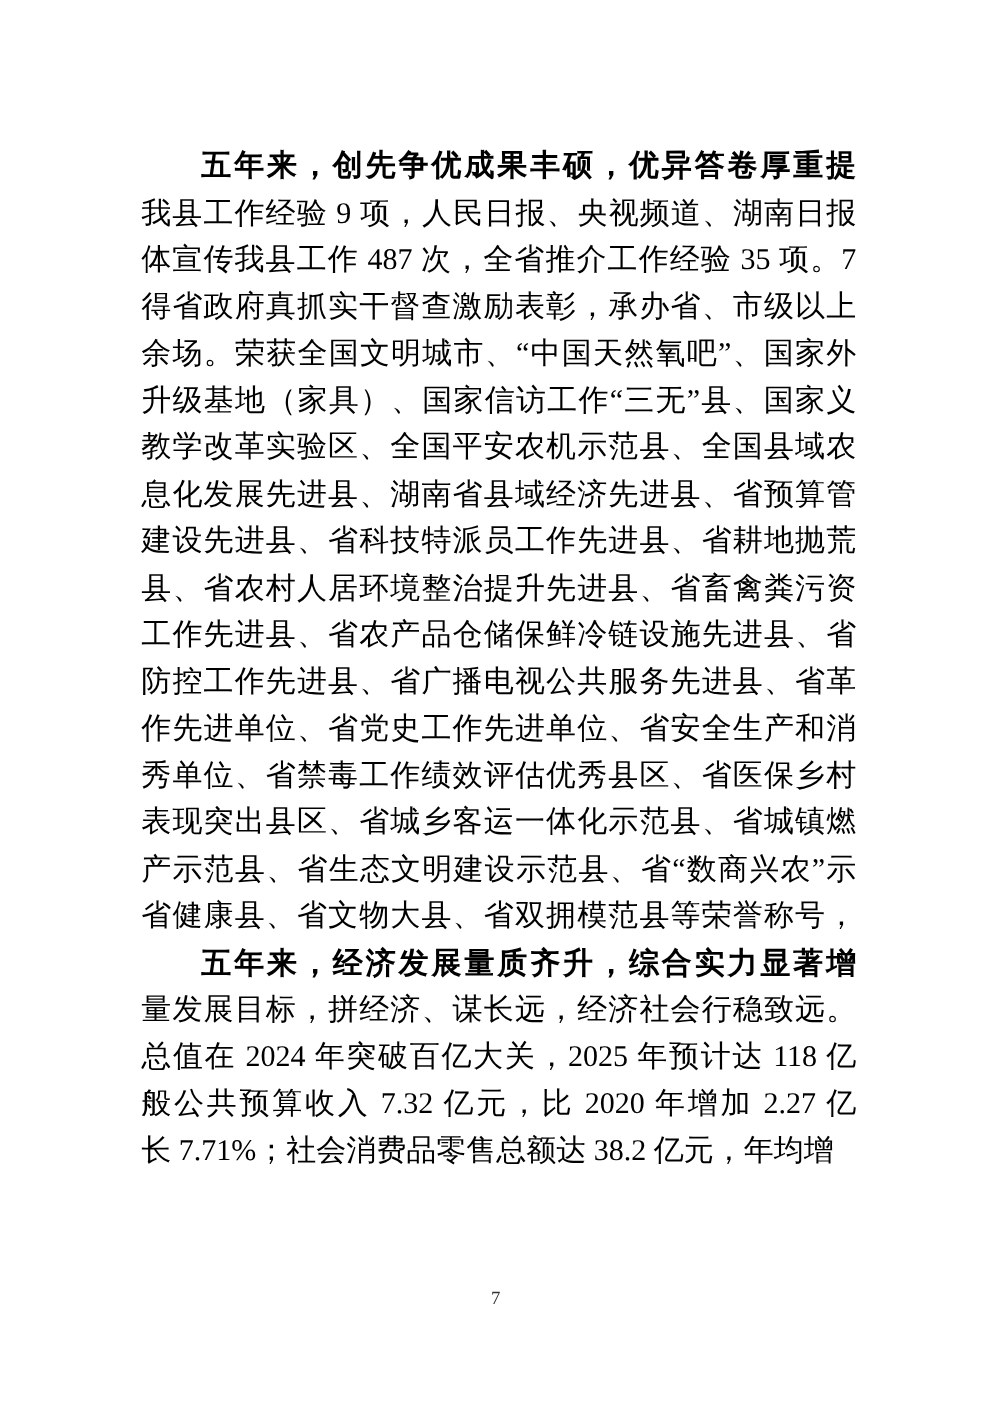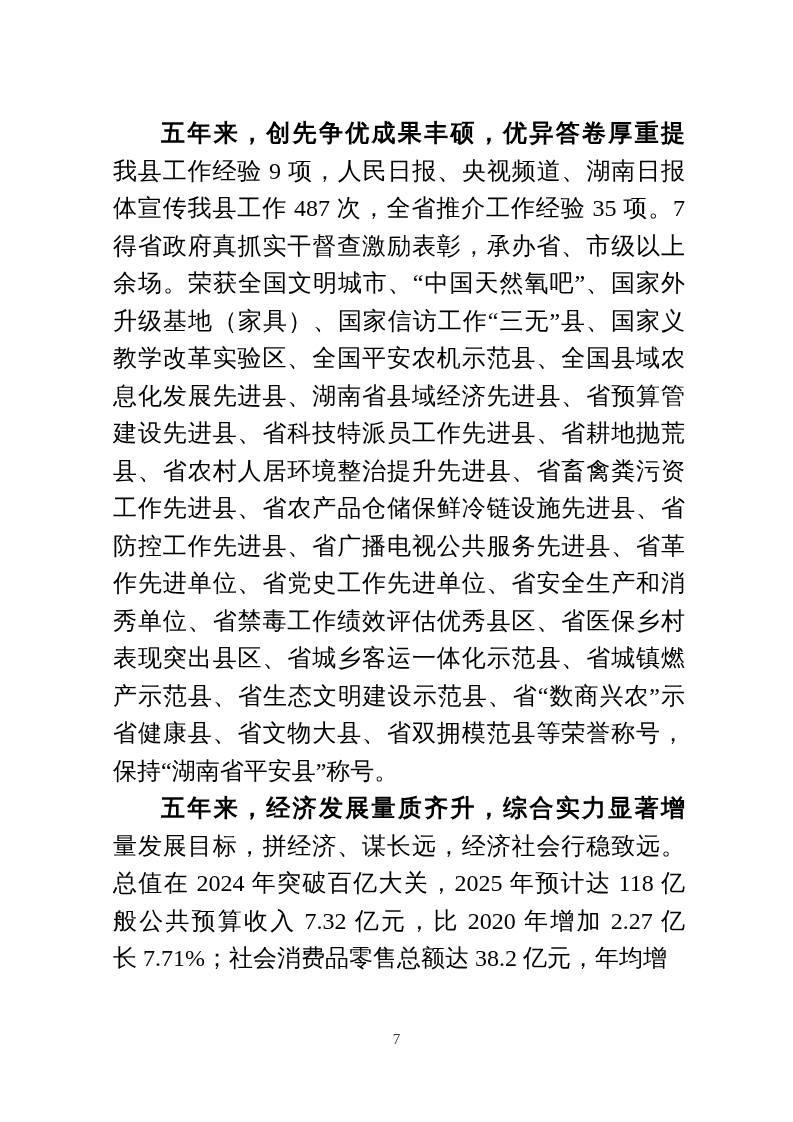--- a/index.html
+++ b/index.html
@@ -67,21 +67,20 @@
       <div class="line"><span>息化发展先进县、湖南省县域经济先进县、省预算管理一体化</span></div>
       <div class="line"><span>建设先进县、省科技特派员工作先进县、省耕地抛荒治理先进</span></div>
       <div class="line"><span>县、省农村人居环境整治提升先进县、省畜禽粪污资源化利用</span></div>
       <div class="line"><span>工作先进县、省农产品仓储保鲜冷链设施先进县、省动物疫病</span></div>
       <div class="line"><span>防控工作先进县、省广播电视公共服务先进县、省革命老区工</span></div>
       <div class="line"><span>作先进单位、省党史工作先进单位、省安全生产和消防工作优</span></div>
       <div class="line"><span>秀单位、省禁毒工作绩效评估优秀县区、省医保乡村振兴工作</span></div>
       <div class="line"><span>表现突出县区、省城乡客运一体化示范县、省城镇燃气安全生</span></div>
       <div class="line"><span>产示范县、省生态文明建设示范县、省“数商兴农”示范县、</span></div>
       <div class="line"><span>省健康县、省文物大县、省双拥模范县等荣誉称号，连续十年</span></div>
-      <div class="line last"><span>保持“湖南省平安县”称号。</span></div>
       <div class="line indent"><span class="lead">五年来，经济发展量质齐升，综合实力显著增强。</span></div>
       <div class="line"><span>量发展目标，拼经济、谋长远，经济社会行稳致远。地区生产</span></div>
       <div class="line"><span>总值在 2024 年突破百亿大关，2025 年预计达 118 亿元；地方一</span></div>
       <div class="line"><span>般公共预算收入 7.32 亿元，比 2020 年增加 2.27 亿元，年均增</span></div>
       <div class="line last"><span>长 7.71%；社会消费品零售总额达 38.2 亿元，年均增长 5.5%。</span></div>
     </div>
   <div class="page-number">7</div>
 </div>
 
 </body></html>

